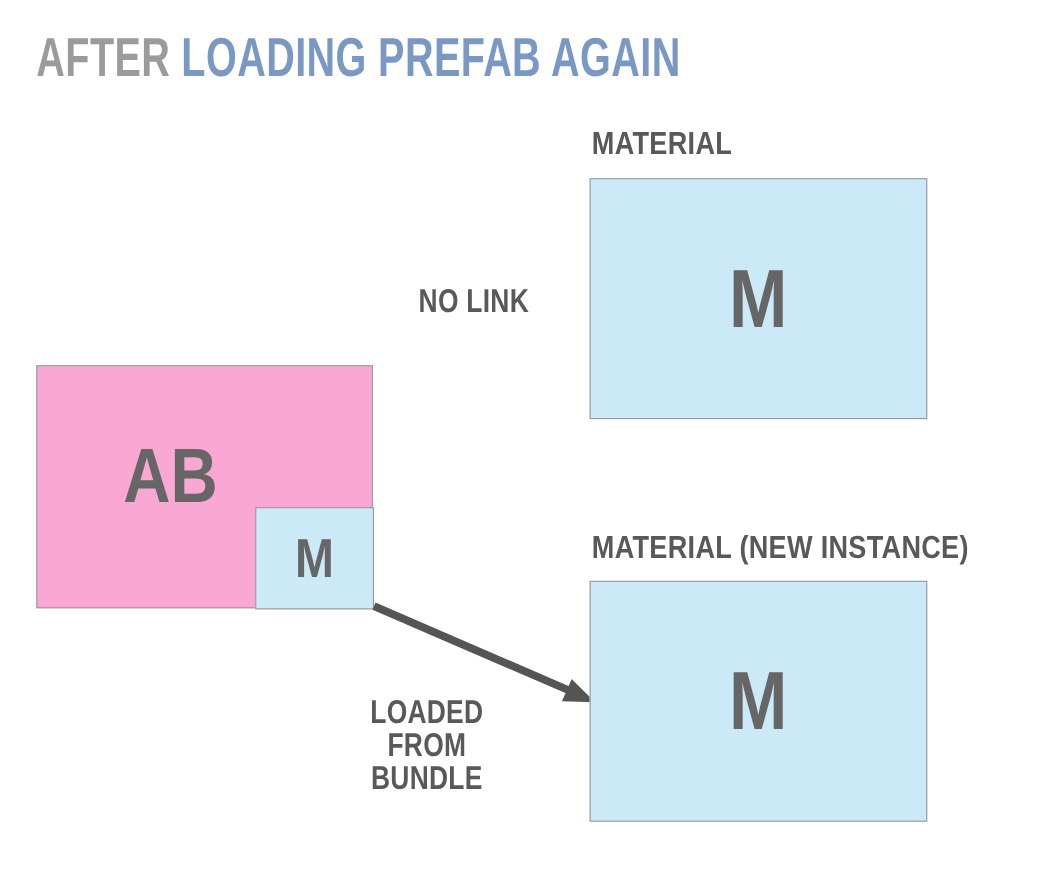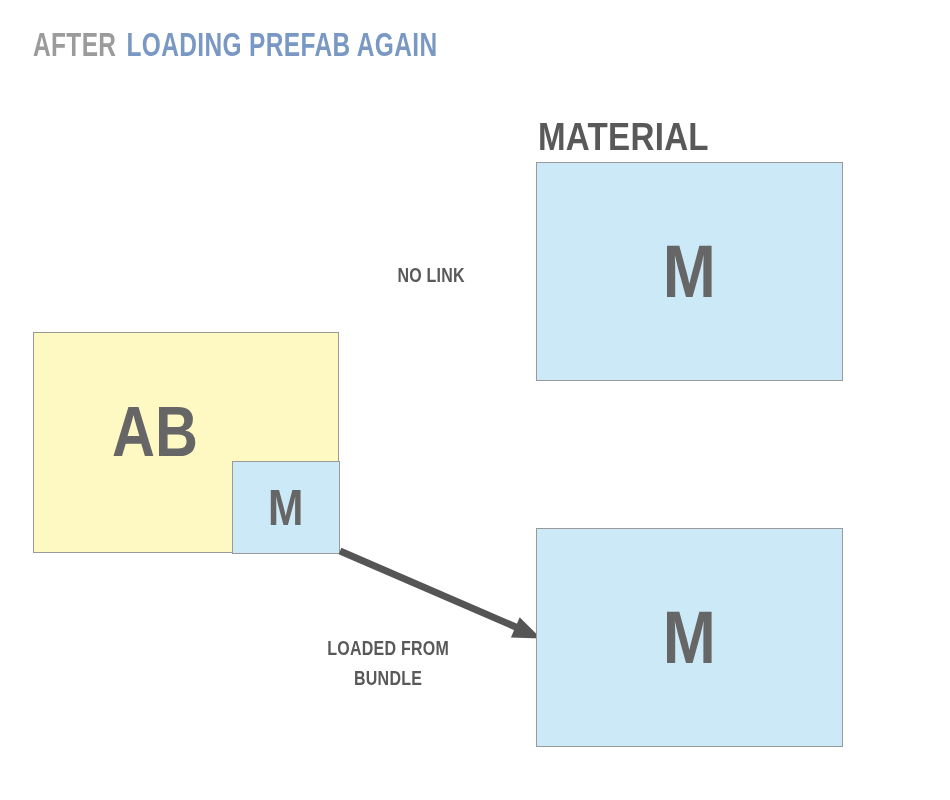--- a/index.html
+++ b/index.html
@@ -24,55 +24,55 @@
   .cond-c {
     display: inline-block;
     transform: scaleX(0.80);
     transform-origin: center center;
     white-space: nowrap;
   }
 
   .page-title {
     left: 33px;
     top: 27px;
-    font-size: 34px;
+    font-size: 50px;
     line-height: 1;
     letter-spacing: 0.5px;
   }
   .page-title .cond { transform: scaleX(0.72); }
   .title-prefix { color: #9b9b9b; }
   .title-rest  { color: #7a98c4; margin-left: 14px; }
 
   .label {
-    font-size: 39px;
+    font-size: 29px;
     line-height: 1;
     color: #595959;
     letter-spacing: 0.3px;
   }
   .label .cond { transform: scaleX(0.85); }
 
   .note {
-    font-size: 20px;
+    font-size: 30px;
     line-height: 30px;
     color: #595959;
     text-align: center;
     letter-spacing: 0.3px;
   }
   .note .cond-c { transform: scaleX(0.80); white-space: pre-line; }
 
   .box {
     position: absolute;
     box-sizing: border-box;
     border: 1px solid #999999;
     display: flex;
     align-items: center;
     justify-content: center;
   }
   .box-blue { background: #cbe9f7; }
-  .box-gray { background: #fef9c3; }
+  .box-gray { background: #f9a8d4; }
 
   .letter {
     color: #666666;
     line-height: 1;
     transform: scaleX(0.85);
     transform-origin: center center;
     white-space: nowrap;
   }
   .letter-lg { font-size: 75px; }
   .letter-md { font-size: 50px; }
@@ -124,17 +124,20 @@
   <svg class="arrow-layer" viewBox="0 0 950 800">
     <line x1="340" y1="551" x2="518" y2="628" stroke="#555555" stroke-width="7"></line>
     <polygon points="541,638.5 510.9,637.4 519.7,617.2" fill="#555555"></polygon>
   </svg>
 
   <div class="abs note" style="left:288px; top:623px; width:200px;margin-top:10px;">
     <span class="cond-c">LOADED FROM
 BUNDLE</span>
   </div>
 
+  <div class="abs label" style="left:538px; top:484px;">
+    <span class="cond">MATERIAL (NEW INSTANCE)</span>
+  </div>
   <div class="box box-blue" style="left:536px; top:528px; width:307px; height:219px;">
     <span class="letter letter-lg">M</span>
   </div>
 
 </div>
 
 </body></html>

